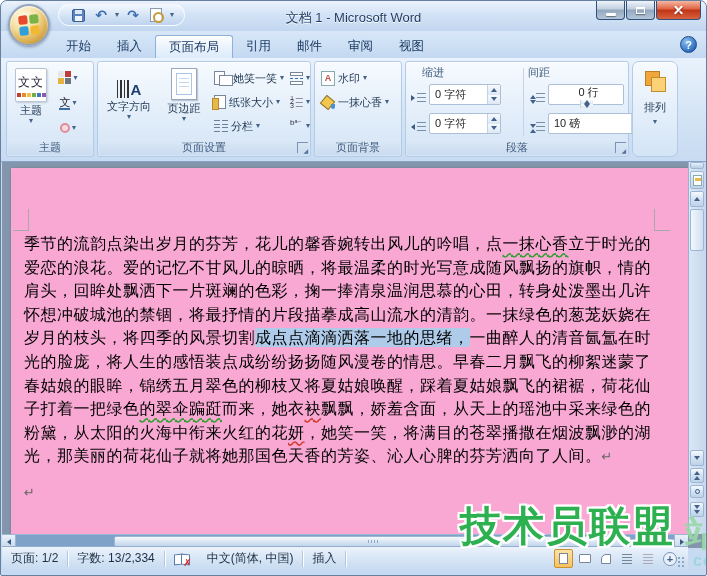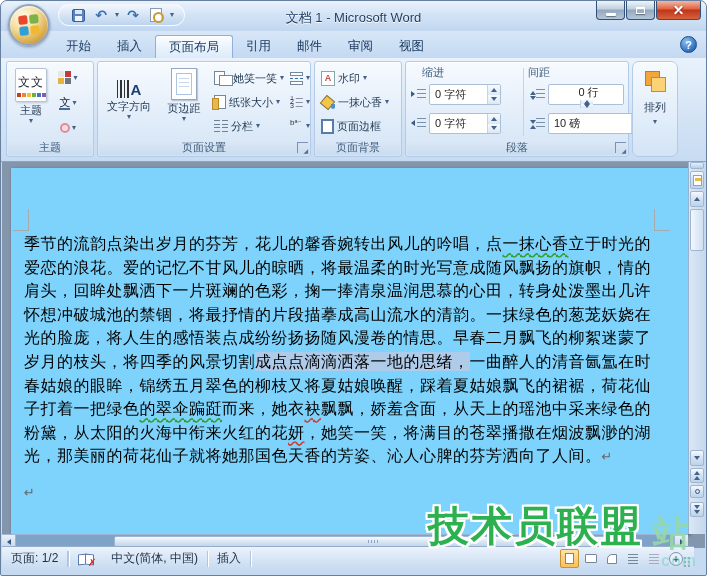--- a/index.html
+++ b/index.html
@@ -109,21 +109,21 @@
   
   .ico-wm{width:14px;height:15px;background:#fff;border:1px solid #8aa;display:flex;align-items:center;justify-content:center;
     font-size:9px;font-weight:bold;color:#c0504d;}
   .ico-pagecolor{width:14px;height:14px;position:relative;}
   .ico-pagecolor:before{content:"";position:absolute;left:1px;top:2px;width:9px;height:9px;background:#f3c64b;border:1px solid #8a7a40;transform:rotate(40deg);}
   .ico-pagecolor:after{content:"";position:absolute;right:0;bottom:0;width:4px;height:5px;background:#4b8fd4;border-radius:0 0 3px 3px;}
   .ico-pageborder{width:13px;height:15px;background:#fff;border:2px solid #5a7aa8;}
 
   
   .pheader{position:absolute;top:3px;font-size:11px;color:#3e5c7e;}
-  .spinrow{position:absolute;display:flex;align-items:center;gap:3px;}
+  .spinrow{position:absolute;display:flex;align-items:flex-end;gap:3px;}
   .spinbox{height:21px;background:#fff;border:1px solid #abc0d8;border-radius:2px;display:flex;align-items:center;font-size:11px;color:#222;}
   .spinbox .val{flex:1;padding-left:5px;white-space:nowrap;}
   .spinner{width:13px;height:100%;border-left:1px solid #c3d2e4;display:flex;flex-direction:column;}
   .spinner i{flex:1;display:flex;align-items:center;justify-content:center;background:linear-gradient(#f6fafe,#dde8f4);cursor:pointer;}
   .tri{width:0;height:0;display:block;}
   .tri.u{border-left:3px solid transparent;border-right:3px solid transparent;border-bottom:4px solid #44618a;}
   .tri.d{border-left:3px solid transparent;border-right:3px solid transparent;border-top:4px solid #44618a;}
   .tri.l{border-top:3px solid transparent;border-bottom:3px solid transparent;border-right:4px solid #3a5a82;}
   .tri.r{border-top:3px solid transparent;border-bottom:3px solid transparent;border-left:4px solid #3a5a82;}
   .spico{position:relative;width:15px;height:13px;}
@@ -131,21 +131,21 @@
   .spico .am{position:absolute;left:0;top:3px;}
   .vdiv{position:absolute;top:6px;bottom:20px;width:1px;background:#c2d4e8;}
 
   
   .ico-arrange{width:24px;height:22px;position:relative;}
   .ico-arrange:before{content:"";position:absolute;left:2px;top:0;width:13px;height:13px;background:#f0a63a;border:1px solid #b97f22;}
   .ico-arrange:after{content:"";position:absolute;left:8px;top:6px;width:13px;height:13px;background:#fbd276;border:1px solid #c58c2c;}
 
   
   .docarea{position:absolute;top:161px;left:1px;right:1px;height:386px;background:#8496ab;overflow:hidden;}
-  .page{position:absolute;left:9px;top:6px;width:679px;height:366px;background:#7dd3fc;box-shadow:1px 1px 3px rgba(20,30,45,.45);}
+  .page{position:absolute;left:9px;top:6px;width:679px;height:366px;background:#f9a8d4;box-shadow:1px 1px 3px rgba(20,30,45,.45);}
   .crop{position:absolute;width:16px;height:22px;}
   .crop.left{left:2px;top:41px;border-right:1px solid #a9a9a9;border-bottom:1px solid #a9a9a9;}
   .crop.right{left:643px;top:41px;border-left:1px solid #a9a9a9;border-bottom:1px solid #a9a9a9;}
   .doctext{position:absolute;left:13px;top:64px;width:650px;
     font-family:"DejaVu Serif","Liberation Serif",serif;font-size:16px;line-height:23.6px;color:#000;
     letter-spacing:0.5px;}
   .dline{white-space:nowrap;}
   .dline.gap{margin-top:11px;}
   .sg-sel{background:#aecbe9;}
   .sg-wg{text-decoration:underline;text-decoration-style:wavy;text-decoration-color:#2e9e2e;text-underline-offset:3px;}
@@ -176,21 +176,21 @@
   .hbtn{position:absolute;top:0;bottom:0;width:14px;display:flex;align-items:center;justify-content:center;cursor:pointer;
     background:linear-gradient(#e9f1fa,#c6d8ec);}
   .hleft{left:0;border-right:1px solid #9db6d4;}
   .hright{right:0;border-left:1px solid #9db6d4;}
   .hthumb{position:absolute;left:112px;width:517px;top:1px;bottom:1px;border-radius:2px;cursor:pointer;
     background:linear-gradient(#f6fafd,#d9e6f3 50%,#c2d6ea);border:1px solid #9db6d4;}
   .hgrip{position:absolute;left:50%;top:3px;bottom:3px;display:flex;gap:2px;transform:translateX(-50%);}
   .hgrip i{width:1px;background:#8fa6c0;}
 
   
-  .statusbar{position:absolute;left:1px;right:12px;bottom:5px;height:24px;
+  .statusbar{position:absolute;left:1px;right:18px;bottom:5px;height:24px;
     background:linear-gradient(#ecf3fc,#d8e6f6 50%,#c6daf0);border-top:1px solid #96aecd;
     display:flex;align-items:center;font-size:12px;color:#1c2f45;}
   .sbitem{padding:0 9px;height:100%;display:flex;align-items:center;gap:4px;cursor:pointer;white-space:nowrap;}
   .sbsep{width:1px;height:16px;background:#b2c6de;box-shadow:1px 0 0 #fff;}
   .spellico{position:relative;width:15px;height:12px;}
   .spellico:before{content:"";position:absolute;left:0;top:1px;width:7px;height:9px;background:#fff;border:1px solid #5a7aa8;transform:skewY(-6deg);}
   .spellico:after{content:"";position:absolute;left:7px;top:1px;width:7px;height:9px;background:#fff;border:1px solid #5a7aa8;transform:skewY(6deg);}
   .spellx{position:absolute;right:-3px;bottom:-3px;color:#d22;font-size:10px;font-weight:bold;z-index:2;}
   .sbspacer{flex:1;}
   .viewbtns{display:flex;align-items:center;height:100%;padding:0 2px;}
@@ -200,21 +200,21 @@
   .vico-book{width:12px;height:9px;background:linear-gradient(to right,#fff 48%,#9ab 50%,#fff 52%);border:1px solid #76879c;border-radius:1px;}
   .vico-web{width:10px;height:10px;background:#fff;border:1px solid #76879c;border-radius:50% 0 0 0;}
   .vico-outline{width:10px;height:10px;background:repeating-linear-gradient(to bottom,#76879c 0 1px,transparent 1px 3px);}
   .vico-draft{width:10px;height:10px;background:repeating-linear-gradient(to bottom,#aab 0 1px,transparent 1px 3px);}
   .zoomplus{width:14px;height:14px;border-radius:50%;border:1px solid #7a93b5;background:#eaf1fa;color:#44618a;
     font-size:11px;line-height:12px;text-align:center;font-weight:bold;margin:0 3px;cursor:pointer;}
   .grip{display:flex;flex-direction:column;gap:2px;margin:6px 4px 0 2px;}
   .grip i{width:2px;height:2px;background:#8fa6c0;align-self:flex-end;box-shadow:-4px 0 0 #8fa6c0,-8px 0 0 rgba(143,166,192,.0);}
 
   
-  .wm{position:absolute;z-index:60;pointer-events:none;}
+  .wm{position:absolute;z-index:60;pointer-events:none;margin-left:32px;}
   .wm-title{left:427px;top:498px;font-size:41px;font-weight:bold;color:#2db150;letter-spacing:2px;white-space:nowrap;
     text-shadow:-2px 0 0 #fff,2px 0 0 #fff,0 -2px 0 #fff,0 2px 0 #fff,2px 2px 0 #fff,-2px 2px 0 #fff,2px -2px 0 #fff,-2px -2px 0 #fff;}
   .wm-suffix{left:652px;top:508px;font-size:36px;font-weight:bold;color:#98d8a8;opacity:.9;}
   .wm-ghost{left:660px;top:551px;font-size:16px;font-weight:bold;color:#7fd4c8;opacity:.55;letter-spacing:1px;}
   .wm-pill{left:476px;top:546px;width:184px;height:25px;border-radius:13px;background:#2fb457;
     border:2px solid #bfe8cc;display:flex;align-items:center;justify-content:center;
     color:#fff;font-size:16px;font-weight:bold;letter-spacing:2px;white-space:nowrap;}
 </style>
 </head>
 <body>
@@ -377,24 +377,20 @@
         <div class="rowbtn">
           <span class="ico-wm">A</span>
           <span>水印</span>
             <span class="dd">▾</span>
         </div>
         <div class="rowbtn">
           <span class="ico-pagecolor"></span>
           <span>一抹心香</span>
             <span class="dd">▾</span>
         </div>
-        <div class="rowbtn">
-          <span class="ico-pageborder"></span>
-          <span>页面边框</span>
-        </div>
       </div>
       <div class="grouplabel">页面背景</div>
     </div>
 
     <div class="group" style="left:404px;width:224px;">
       <div class="pheader" style="left:16px;">缩进</div>
       <div class="pheader" style="left:122px;">间距</div>
       <div class="vdiv" style="left:117px;"></div>
 
       <div class="spinrow" style="left:5px;top:22px;">
@@ -488,22 +484,22 @@
 
   <div class="docarea">
     <div class="page">
       <span class="crop left"></span>
       <span class="crop right"></span>
       <div class="doctext">
           <div class="dline"><span class="sg-n">季节的流韵点染出岁月的芬芳，花儿的馨香婉转出风儿的吟唱，点</span><span class="sg-wg">一抹心香</span><span class="sg-n">立于时光的</span></div>
           <div class="dline"><span class="sg-n">爱恋的浪花。爱的记忆不甘风儿的晾晒，将最温柔的时光写意成随风飘扬的旗帜，情的</span></div>
           <div class="dline"><span class="sg-n">肩头，回眸处飘洒下一片斑斓的色彩，掬一捧清泉温润思慕的心田，转身处泼墨出几许</span></div>
           <div class="dline"><span class="sg-n">怀想冲破城池的禁锢，将最抒情的片段描摹成高山流水的清韵。一抹绿色的葱茏妖娆在</span></div>
+          <div class="dline"><span class="sg-n">岁月的枝头，将四季的风景切割</span><span class="sg-sel">成点点滴滴洒落一地的思绪，</span><span class="sg-n">一曲醉人的清音氤氲在时</span></div>
           <div class="dline"><span class="sg-n">光的脸庞，将人生的感悟装点成纷纷扬扬随风漫卷的情思。早春二月飘飞的柳絮迷蒙了</span></div>
-          <div class="dline"><span class="sg-n">岁月的枝头，将四季的风景切割</span><span class="sg-sel">成点点滴滴洒落一地的思绪，</span><span class="sg-n">一曲醉人的清音氤氲在时</span></div>
           <div class="dline"><span class="sg-n">春姑娘的眼眸，锦绣五月翠色的柳枝又将夏姑娘唤醒，踩着夏姑娘飘飞的裙裾，荷花仙</span></div>
           <div class="dline"><span class="sg-n">子打着一把绿色</span><span class="sg-wg">的翠伞蹁跹</span><span class="sg-n">而来，她衣</span><span class="sg-wr">袂</span><span class="sg-n">飘飘，娇羞含面，从天上的瑶池中采来绿色的</span></div>
           <div class="dline"><span class="sg-n">粉黛，从太阳的火海中衔来火红的花</span><span class="sg-wr">妍</span><span class="sg-n">，她笑一笑，将满目的苍翠播撒在烟波飘渺的湖</span></div>
           <div class="dline"><span class="sg-n">光，那美丽的荷花仙子就将她那国色天香的芳姿、沁人心脾的芬芳洒向了人间。</span><span class="sg-mark">↵</span></div>
           <div class="dline gap"><span class="sg-mark">↵</span></div>
         </div>
     </div>
 
     <div class="vscroll">
       <div class="vsb vsplit"></div>
@@ -550,20 +546,23 @@
           <span class="tri r"></span>
         </div>
     </div>
   </div>
 
   <div class="statusbar">
     <div class="sbitem">
         <span>页面: 1/2</span>
       </div>
     <span class="sbsep"></span>
+    <div class="sbitem">
+        <span>字数: 13/2,334</span>
+      </div>
     <span class="sbsep"></span>
     <div class="sbitem">
       <span class="spellico">
           <span class="spellx">✗</span>
         </span>
     </div>
     <div class="sbitem">
         <span>中文(简体, 中国)</span>
       </div>
     <span class="sbsep"></span>

